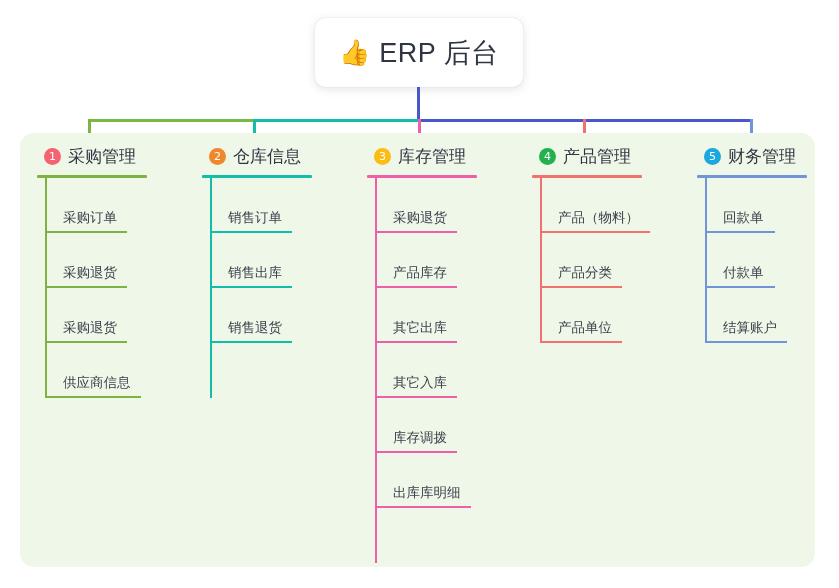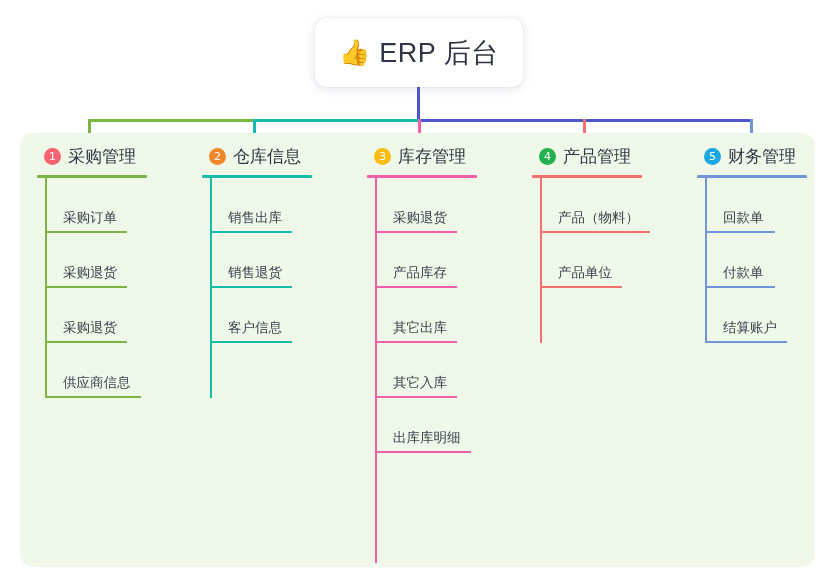--- a/index.html
+++ b/index.html
@@ -126,31 +126,31 @@
       </div>
       <div class="column" style="left: 202px; width: 160px;">
         <div class="col-head">
           <span class="badge" style="background: rgb(240, 136, 42);">2</span>
           <span class="col-title">仓库信息</span>
         </div>
         <div class="col-rule" style="background: rgb(20, 189, 170); width: 110px;"></div>
         <div class="col-body">
           <div class="spine" style="background: rgb(20, 189, 170); height: 220px;"></div>
           <div class="item">
+            <span class="item-label">销售订单</span>
+            <div class="item-rule" style="background: rgb(20, 189, 170); width: 82px;"></div>
+          </div>
+          <div class="item">
             <span class="item-label">销售出库</span>
             <div class="item-rule" style="background: rgb(20, 189, 170); width: 82px;"></div>
           </div>
           <div class="item">
             <span class="item-label">销售退货</span>
             <div class="item-rule" style="background: rgb(20, 189, 170); width: 82px;"></div>
           </div>
-          <div class="item">
-            <span class="item-label">客户信息</span>
-            <div class="item-rule" style="background: rgb(20, 189, 170); width: 82px;"></div>
-          </div>
         </div>
       </div>
       <div class="column" style="left: 367px; width: 160px;">
         <div class="col-head">
           <span class="badge" style="background: rgb(251, 188, 20);">3</span>
           <span class="col-title">库存管理</span>
         </div>
         <div class="col-rule" style="background: rgb(238, 95, 167); width: 110px;"></div>
         <div class="col-body">
           <div class="spine" style="background: rgb(238, 95, 167); height: 385px;"></div>
@@ -164,38 +164,46 @@
           </div>
           <div class="item">
             <span class="item-label">其它出库</span>
             <div class="item-rule" style="background: rgb(238, 95, 167); width: 82px;"></div>
           </div>
           <div class="item">
             <span class="item-label">其它入库</span>
             <div class="item-rule" style="background: rgb(238, 95, 167); width: 82px;"></div>
           </div>
           <div class="item">
+            <span class="item-label">库存调拨</span>
+            <div class="item-rule" style="background: rgb(238, 95, 167); width: 82px;"></div>
+          </div>
+          <div class="item">
             <span class="item-label">出库库明细</span>
             <div class="item-rule" style="background: rgb(238, 95, 167); width: 96px;"></div>
           </div>
         </div>
       </div>
       <div class="column" style="left: 532px; width: 160px;">
         <div class="col-head">
           <span class="badge" style="background: rgb(35, 177, 77);">4</span>
           <span class="col-title">产品管理</span>
         </div>
         <div class="col-rule" style="background: rgb(242, 113, 111); width: 110px;"></div>
         <div class="col-body">
           <div class="spine" style="background: rgb(242, 113, 111); height: 165px;"></div>
           <div class="item">
             <span class="item-label">产品（物料）</span>
             <div class="item-rule" style="background: rgb(242, 113, 111); width: 110px;"></div>
           </div>
           <div class="item">
+            <span class="item-label">产品分类</span>
+            <div class="item-rule" style="background: rgb(242, 113, 111); width: 82px;"></div>
+          </div>
+          <div class="item">
             <span class="item-label">产品单位</span>
             <div class="item-rule" style="background: rgb(242, 113, 111); width: 82px;"></div>
           </div>
         </div>
       </div>
       <div class="column" style="left: 697px; width: 160px;">
         <div class="col-head">
           <span class="badge" style="background: rgb(27, 168, 224);">5</span>
           <span class="col-title">财务管理</span>
         </div>

